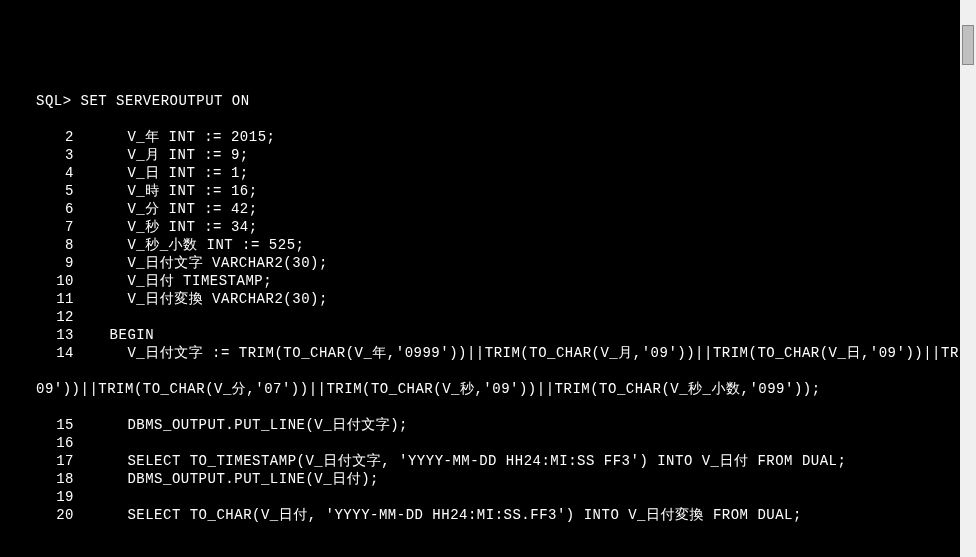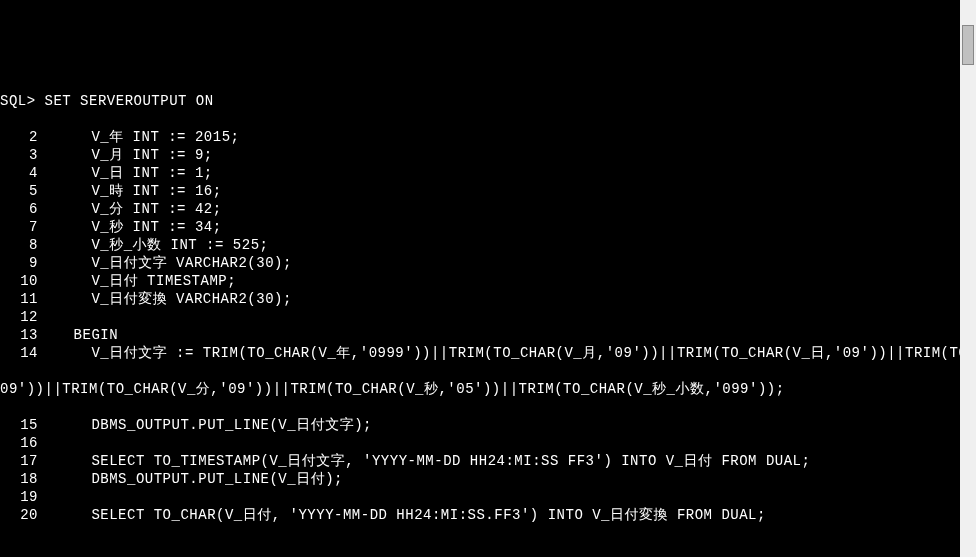--- a/index.html
+++ b/index.html
@@ -18,20 +18,21 @@
       overflow: hidden;
       position: relative;
       white-space: pre;
     }
     .terminal {
       padding: 2px 0 0 0;
     }
     .line {
       white-space: pre;
       letter-spacing: 0.5px;
+      padding-left: 36px;
     }
     .prompt {
       display: inline;
     }
     .lineno {
       display: inline-block;
       width: 38px;
       text-align: right;
       padding-right: 0;
     }
@@ -57,21 +58,21 @@
     }
   </style>
 </head>
 <body>
 
 
 
 <div class="terminal">
 <div class="line"><span class="prompt">SQL&gt;</span> <span class="code">SET SERVEROUTPUT ON</span></div>
 <div id="codeblock1"><div class="line"><span class="lineno">2</span><span class="code">      V_年 INT := 2015;</span></div><div class="line"><span class="lineno">3</span><span class="code">      V_月 INT := 9;</span></div><div class="line"><span class="lineno">4</span><span class="code">      V_日 INT := 1;</span></div><div class="line"><span class="lineno">5</span><span class="code">      V_時 INT := 16;</span></div><div class="line"><span class="lineno">6</span><span class="code">      V_分 INT := 42;</span></div><div class="line"><span class="lineno">7</span><span class="code">      V_秒 INT := 34;</span></div><div class="line"><span class="lineno">8</span><span class="code">      V_秒_小数 INT := 525;</span></div><div class="line"><span class="lineno">9</span><span class="code">      V_日付文字 VARCHAR2(30);</span></div><div class="line"><span class="lineno">10</span><span class="code">      V_日付 TIMESTAMP;</span></div><div class="line"><span class="lineno">11</span><span class="code">      V_日付変換 VARCHAR2(30);</span></div><div class="line"><span class="lineno">12</span><span class="code">  </span></div><div class="line"><span class="lineno">13</span><span class="code">    BEGIN</span></div><div class="line"><span class="lineno">14</span><span class="code">      V_日付文字 := TRIM(TO_CHAR(V_年,'0999'))||TRIM(TO_CHAR(V_月,'09'))||TRIM(TO_CHAR(V_日,'09'))||TRIM(TO_CHAR(V_時,'</span></div></div>
-<div class="line"><span class="code">09'))||TRIM(TO_CHAR(V_分,'09'))||TRIM(TO_CHAR(V_秒,'05'))||TRIM(TO_CHAR(V_秒_小数,'099'));</span></div>
+<div class="line"><span class="code">09'))||TRIM(TO_CHAR(V_分,'07'))||TRIM(TO_CHAR(V_秒,'09'))||TRIM(TO_CHAR(V_秒_小数,'099'));</span></div>
 <div id="codeblock2"><div class="line"><span class="lineno">15</span><span class="code">      DBMS_OUTPUT.PUT_LINE(V_日付文字);</span></div><div class="line"><span class="lineno">16</span><span class="code">  </span></div><div class="line"><span class="lineno">17</span><span class="code">      SELECT TO_TIMESTAMP(V_日付文字, 'YYYY-MM-DD HH24:MI:SS FF3') INTO V_日付 FROM DUAL;</span></div><div class="line"><span class="lineno">18</span><span class="code">      DBMS_OUTPUT.PUT_LINE(V_日付);</span></div><div class="line"><span class="lineno">19</span><span class="code">  </span></div><div class="line"><span class="lineno">20</span><span class="code">      SELECT TO_CHAR(V_日付, 'YYYY-MM-DD HH24:MI:SS.FF3') INTO V_日付変換 FROM DUAL;</span></div></div>
 
 
 
 </div>
 
 <div class="scrollbar">
   <div class="scrollbar-thumb"></div>
 </div>
 

